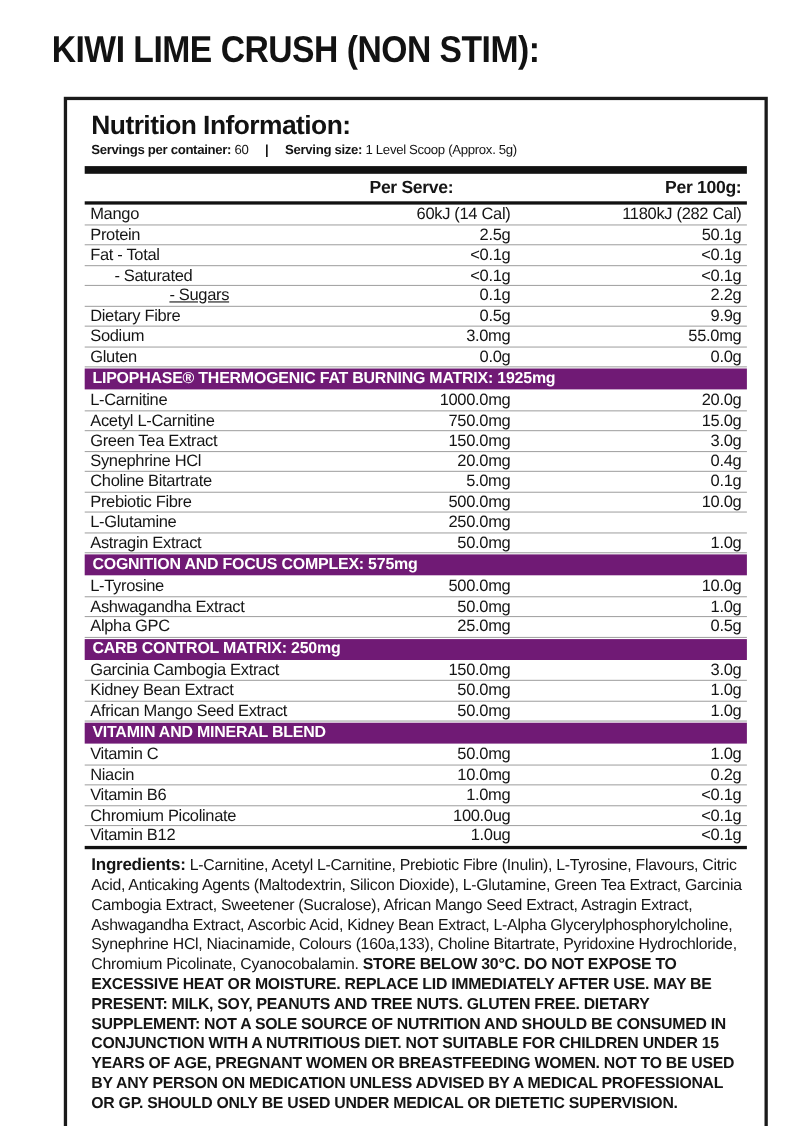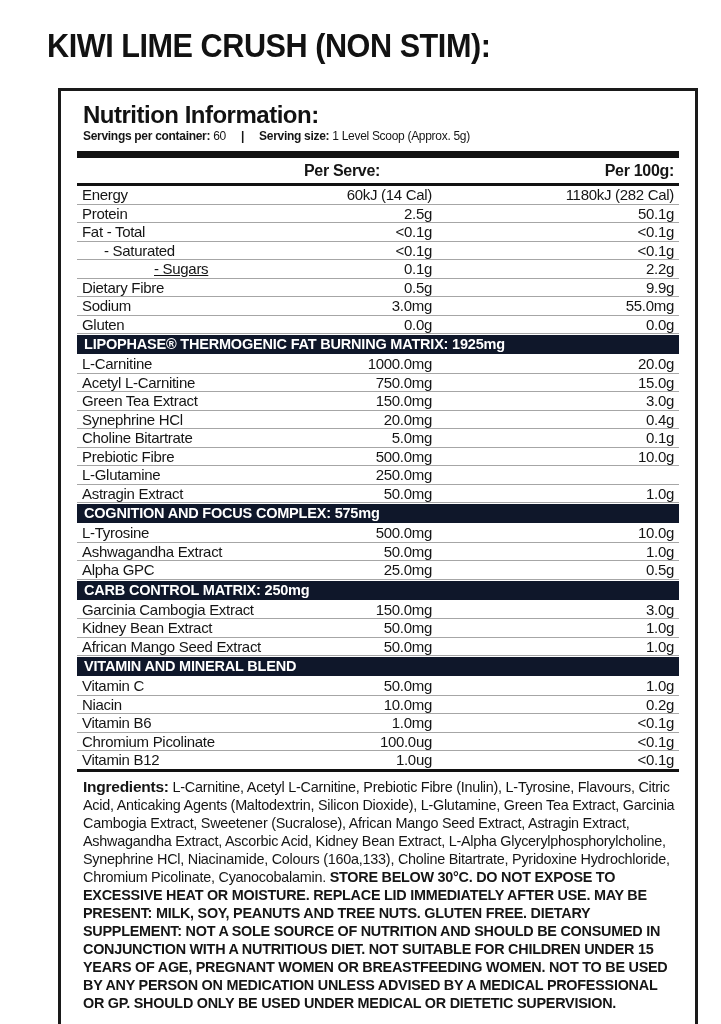--- a/index.html
+++ b/index.html
@@ -61,20 +61,21 @@
   }
   .thick-bar {
     height: 7px;
     background: #121212;
     margin-top: 8px;
   }
   .grid3 {
     display: grid;
     grid-template-columns: 175px 180px 1fr;
     align-items: end;
+    gap: 32px;
   }
   .col-head-row {
     font-size: 16px;
     font-weight: bold;
     letter-spacing: -0.3px;
     padding: 4px 0 3px 0;
     border-bottom: 3px solid #121212;
   }
   .col-head-serve { grid-column: 2; text-align: center; }
   .col-head-100  { grid-column: 3; text-align: right; padding-right: 5px; }
@@ -86,21 +87,21 @@
     padding: 1px 0 1px 0;
     border-bottom: 1px solid #a6a6a6;
   }
   .t-rows .t-row:last-child { border-bottom: none; }
   .c-label { text-align: left; padding-left: 5px; white-space: nowrap; overflow: visible; }
   .c-label.ind1 { padding-left: 27px; }
   .c-label.ind2 { padding-left: 77px; text-decoration: underline; }
   .c-serve { text-align: right; }
   .c-100   { text-align: right; padding-right: 5px; }
   .t-section {
-    background: #0f172a;
+    background: #701a75;
     color: #ffffff;
     font-size: 14.5px;
     font-weight: bold;
     letter-spacing: -0.2px;
     line-height: 17px;
     padding: 1px 4px 1px 7px;
     margin: 1px 0 1px 0;
   }
   .table-end-rule {
     height: 3px;
@@ -135,21 +136,21 @@
 
   <div class="thick-bar"></div>
 
   <div class="grid3 col-head-row">
     <span class="col-head-serve">Per Serve:</span>
     <span class="col-head-100">Per 100g:</span>
   </div>
 
   <div class="t-rows" id="table-body">
       <div class="grid3 t-row">
-        <span class="c-label">Energy</span>
+        <span class="c-label">Mango</span>
         <span class="c-serve">60kJ (14 Cal)</span>
         <span class="c-100">1180kJ (282 Cal)</span>
       </div>
       <div class="grid3 t-row">
         <span class="c-label">Protein</span>
         <span class="c-serve">2.5g</span>
         <span class="c-100">50.1g</span>
       </div>
       <div class="grid3 t-row">
         <span class="c-label">Fat - Total</span>

